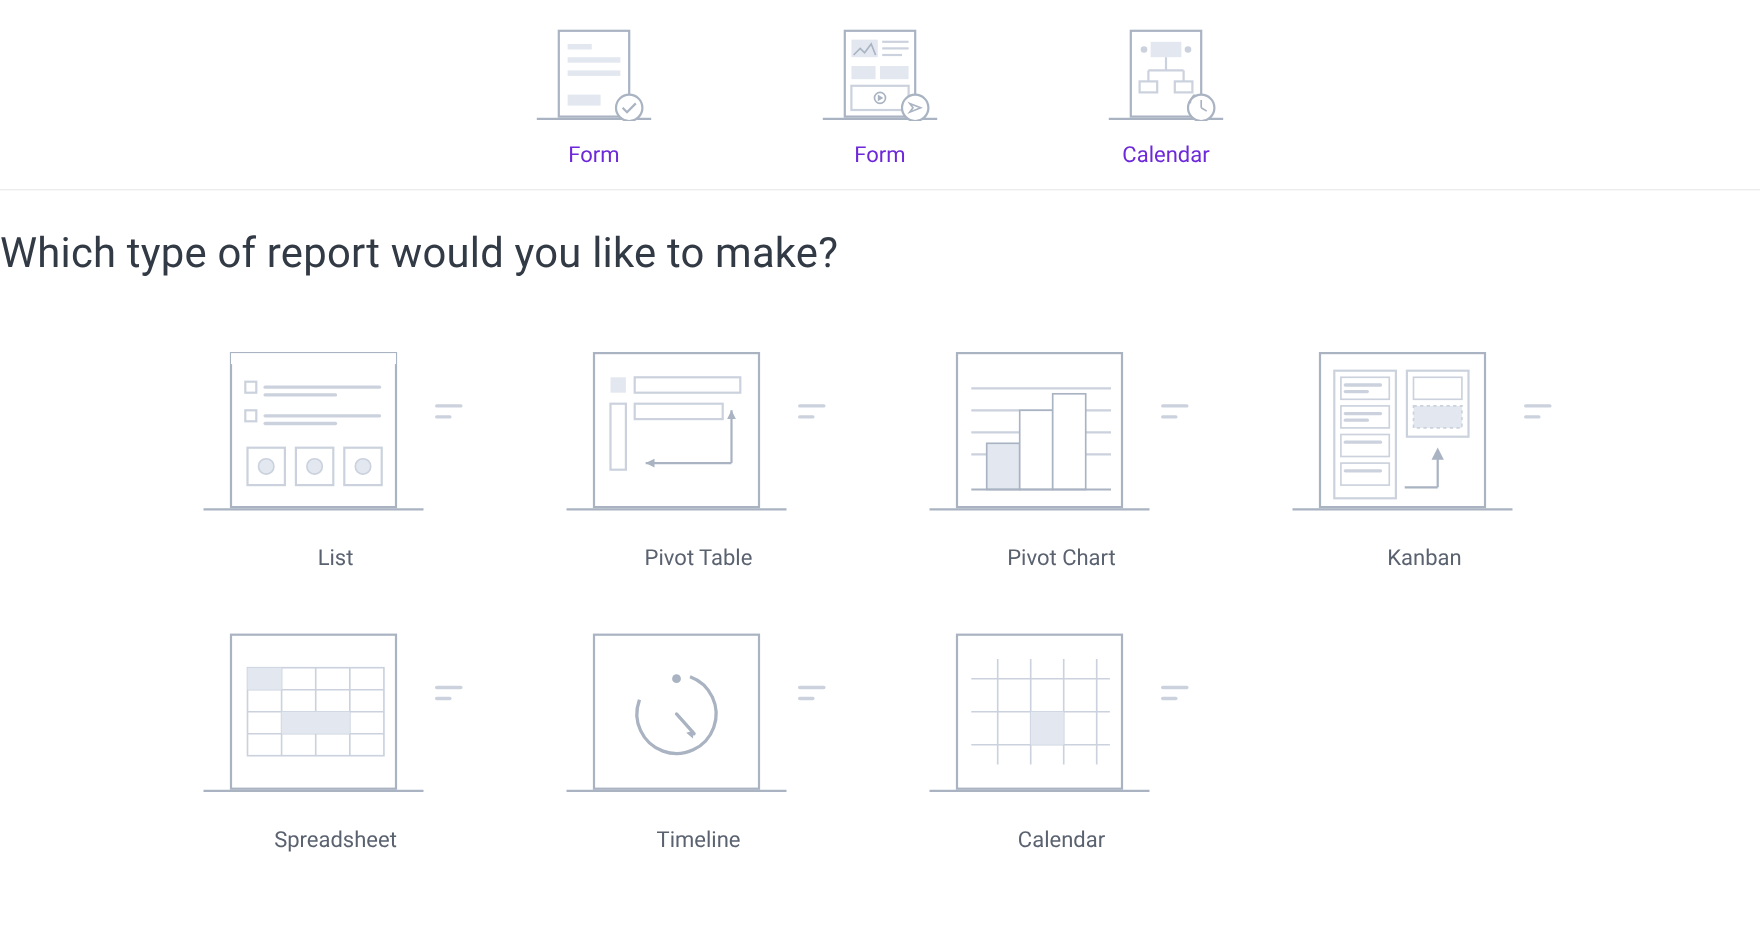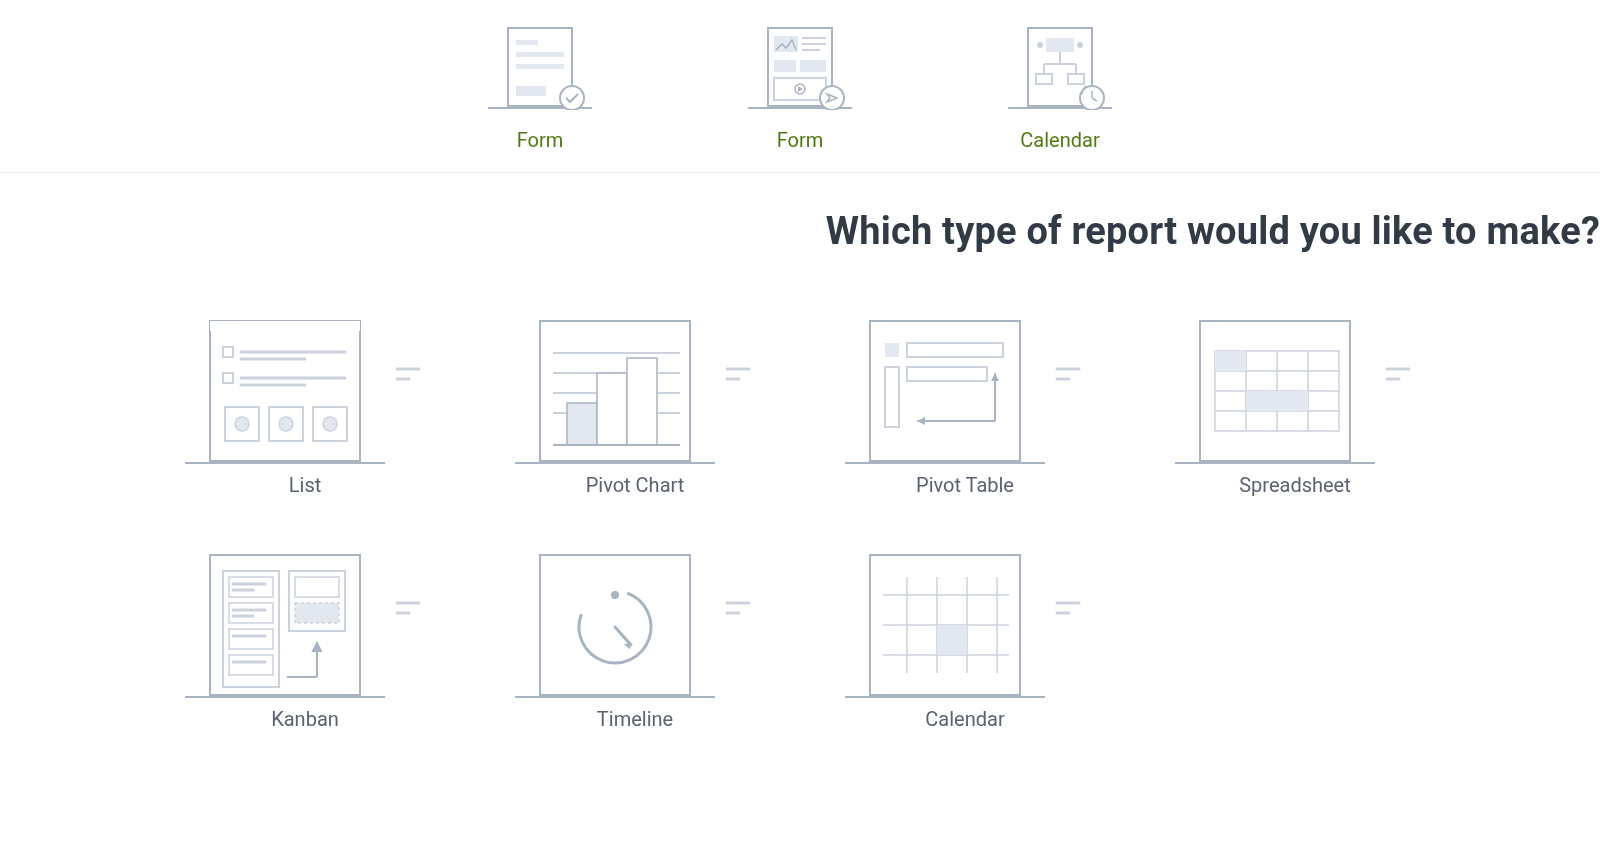--- a/index.html
+++ b/index.html
@@ -39,47 +39,48 @@
   .tab-icon-wrap {
     width: 120px;
     height: 90px;
     display: flex;
     align-items: flex-end;
     justify-content: center;
     margin-bottom: 18px;
   }
   .tab-label {
     font-size: 20px;
-    color: #4d7c0f;
+    color: #6d28d9;
     font-weight: 400;
   }
   .heading {
-    text-align: right;
+    text-align: left;
     font-size: 38px;
-    font-weight: 700;
+    font-weight: 400;
     color: #323a45;
     margin: 36px 0 50px 0;
     letter-spacing: 0.2px;
   }
   .grid {
     display: grid;
     grid-template-columns: repeat(4, 330px);
     justify-content: center;
     row-gap: 40px;
     column-gap: 0;
   }
   .card {
     display: flex;
     flex-direction: column;
     align-items: center;
     cursor: pointer;
   }
   .card-label {
     font-size: 20px;
     color: #5a6270;
+    margin-top: 22px;
   }
   .card-art {
     width: 260px;
     height: 170px;
     position: relative;
   }
   
   :root {
     --line: #a9b3c2;
     --line-light: #cbd2dd;
@@ -197,75 +198,52 @@
       </svg>
     </div>
     <span class="card-label">List</span>
   </div>
 
   <div class="card">
     <div class="card-art">
       <svg width="260" height="170" viewBox="0 0 260 170">
         <line x1="10" y1="160" x2="210" y2="160" class="baseline"></line>
         <rect x="35" y="18" width="150" height="140" class="box" fill="#fff"></rect>
+        <rect x="50" y="40" width="14" height="14" class="fillgrey"></rect>
+        <rect x="72" y="40" width="96" height="14" fill="none" stroke="var(--line-light)" stroke-width="2"></rect>
+        <rect x="72" y="64" width="80" height="14" fill="none" stroke="var(--line-light)" stroke-width="2"></rect>
+        <rect x="50" y="64" width="14" height="60" fill="none" stroke="var(--line-light)" stroke-width="2"></rect>
+        <path d="M160 70 l0 48 M160 118 l-78 0" fill="none" stroke="var(--line)" stroke-width="2"></path>
+        <path d="M160 70 l-4 8 l8 0 z" fill="var(--line)"></path>
+        <path d="M82 118 l8 -4 l0 8 z" fill="var(--line)"></path>
+        <line x1="222" y1="66" x2="244" y2="66" class="stub"></line>
+        <line x1="222" y1="76" x2="234" y2="76" class="stub"></line>
+      </svg>
+    </div>
+    <span class="card-label">Pivot Table</span>
+  </div>
+
+  <div class="card">
+    <div class="card-art">
+      <svg width="260" height="170" viewBox="0 0 260 170">
+        <line x1="10" y1="160" x2="210" y2="160" class="baseline"></line>
+        <rect x="35" y="18" width="150" height="140" class="box" fill="#fff"></rect>
         <line x1="48" y1="50" x2="175" y2="50" class="thin" stroke-width="1"></line>
         <line x1="48" y1="70" x2="175" y2="70" class="thin" stroke-width="1"></line>
         <line x1="48" y1="90" x2="175" y2="90" class="thin" stroke-width="1"></line>
         <line x1="48" y1="110" x2="175" y2="110" class="thin" stroke-width="1"></line>
         <rect x="62" y="100" width="30" height="42" class="fillgrey" stroke="var(--line)" stroke-width="1.5"></rect>
         <rect x="92" y="70" width="30" height="72" fill="#fff" stroke="var(--line)" stroke-width="1.5"></rect>
         <rect x="122" y="55" width="30" height="87" fill="#fff" stroke="var(--line)" stroke-width="1.5"></rect>
         <line x1="48" y1="142" x2="175" y2="142" stroke="var(--line)" stroke-width="2"></line>
         <line x1="222" y1="66" x2="244" y2="66" class="stub"></line>
         <line x1="222" y1="76" x2="234" y2="76" class="stub"></line>
       </svg>
     </div>
     <span class="card-label">Pivot Chart</span>
-  </div>
-
-  <div class="card">
-    <div class="card-art">
-      <svg width="260" height="170" viewBox="0 0 260 170">
-        <line x1="10" y1="160" x2="210" y2="160" class="baseline"></line>
-        <rect x="35" y="18" width="150" height="140" class="box" fill="#fff"></rect>
-        <rect x="50" y="40" width="14" height="14" class="fillgrey"></rect>
-        <rect x="72" y="40" width="96" height="14" fill="none" stroke="var(--line-light)" stroke-width="2"></rect>
-        <rect x="72" y="64" width="80" height="14" fill="none" stroke="var(--line-light)" stroke-width="2"></rect>
-        <rect x="50" y="64" width="14" height="60" fill="none" stroke="var(--line-light)" stroke-width="2"></rect>
-        <path d="M160 70 l0 48 M160 118 l-78 0" fill="none" stroke="var(--line)" stroke-width="2"></path>
-        <path d="M160 70 l-4 8 l8 0 z" fill="var(--line)"></path>
-        <path d="M82 118 l8 -4 l0 8 z" fill="var(--line)"></path>
-        <line x1="222" y1="66" x2="244" y2="66" class="stub"></line>
-        <line x1="222" y1="76" x2="234" y2="76" class="stub"></line>
-      </svg>
-    </div>
-    <span class="card-label">Pivot Table</span>
-  </div>
-
-  <div class="card">
-    <div class="card-art">
-      <svg width="260" height="170" viewBox="0 0 260 170">
-        <line x1="10" y1="160" x2="210" y2="160" class="baseline"></line>
-        <rect x="35" y="18" width="150" height="140" class="box" fill="#fff"></rect>
-        <g stroke="var(--line-light)" stroke-width="1.5" fill="none">
-          <rect x="50" y="48" width="124" height="80"></rect>
-          <line x1="50" y1="68" x2="174" y2="68"></line>
-          <line x1="50" y1="88" x2="174" y2="88"></line>
-          <line x1="50" y1="108" x2="174" y2="108"></line>
-          <line x1="81" y1="48" x2="81" y2="128"></line>
-          <line x1="112" y1="48" x2="112" y2="128"></line>
-          <line x1="143" y1="48" x2="143" y2="128"></line>
-        </g>
-        <rect x="50" y="48" width="31" height="20" class="fillgrey"></rect>
-        <rect x="81" y="88" width="62" height="20" class="fillgrey"></rect>
-        <line x1="222" y1="66" x2="244" y2="66" class="stub"></line>
-        <line x1="222" y1="76" x2="234" y2="76" class="stub"></line>
-      </svg>
-    </div>
-    <span class="card-label">Spreadsheet</span>
   </div>
 
   <div class="card">
     <div class="card-art">
       <svg width="260" height="170" viewBox="0 0 260 170">
         <line x1="10" y1="160" x2="210" y2="160" class="baseline"></line>
         <rect x="35" y="18" width="150" height="140" class="box" fill="#fff"></rect>
         <rect x="48" y="34" width="56" height="116" fill="none" stroke="var(--line-light)" stroke-width="2"></rect>
         <rect x="54" y="40" width="44" height="20" fill="none" stroke="var(--line-light)" stroke-width="1.5"></rect>
         <line x1="58" y1="47" x2="90" y2="47" class="stub" stroke-width="2"></line>
@@ -287,20 +265,43 @@
       </svg>
     </div>
     <span class="card-label">Kanban</span>
   </div>
 
   <div class="card">
     <div class="card-art">
       <svg width="260" height="170" viewBox="0 0 260 170">
         <line x1="10" y1="160" x2="210" y2="160" class="baseline"></line>
         <rect x="35" y="18" width="150" height="140" class="box" fill="#fff"></rect>
+        <g stroke="var(--line-light)" stroke-width="1.5" fill="none">
+          <rect x="50" y="48" width="124" height="80"></rect>
+          <line x1="50" y1="68" x2="174" y2="68"></line>
+          <line x1="50" y1="88" x2="174" y2="88"></line>
+          <line x1="50" y1="108" x2="174" y2="108"></line>
+          <line x1="81" y1="48" x2="81" y2="128"></line>
+          <line x1="112" y1="48" x2="112" y2="128"></line>
+          <line x1="143" y1="48" x2="143" y2="128"></line>
+        </g>
+        <rect x="50" y="48" width="31" height="20" class="fillgrey"></rect>
+        <rect x="81" y="88" width="62" height="20" class="fillgrey"></rect>
+        <line x1="222" y1="66" x2="244" y2="66" class="stub"></line>
+        <line x1="222" y1="76" x2="234" y2="76" class="stub"></line>
+      </svg>
+    </div>
+    <span class="card-label">Spreadsheet</span>
+  </div>
+
+  <div class="card">
+    <div class="card-art">
+      <svg width="260" height="170" viewBox="0 0 260 170">
+        <line x1="10" y1="160" x2="210" y2="160" class="baseline"></line>
+        <rect x="35" y="18" width="150" height="140" class="box" fill="#fff"></rect>
         <circle cx="110" cy="90" r="36" fill="none" stroke="var(--line)" stroke-width="3" stroke-dasharray="170 56" transform="rotate(-70 110 90)"></circle>
         <circle cx="110" cy="58" r="4" fill="var(--line)"></circle>
         <path d="M110 90 l16 18" stroke="var(--line)" stroke-width="3" stroke-linecap="round"></path>
         <path d="M124 106 l4 6 l-8 0 z" fill="var(--line)" transform="rotate(40 126 108)"></path>
         <line x1="222" y1="66" x2="244" y2="66" class="stub"></line>
         <line x1="222" y1="76" x2="234" y2="76" class="stub"></line>
       </svg>
     </div>
     <span class="card-label">Timeline</span>
   </div>

